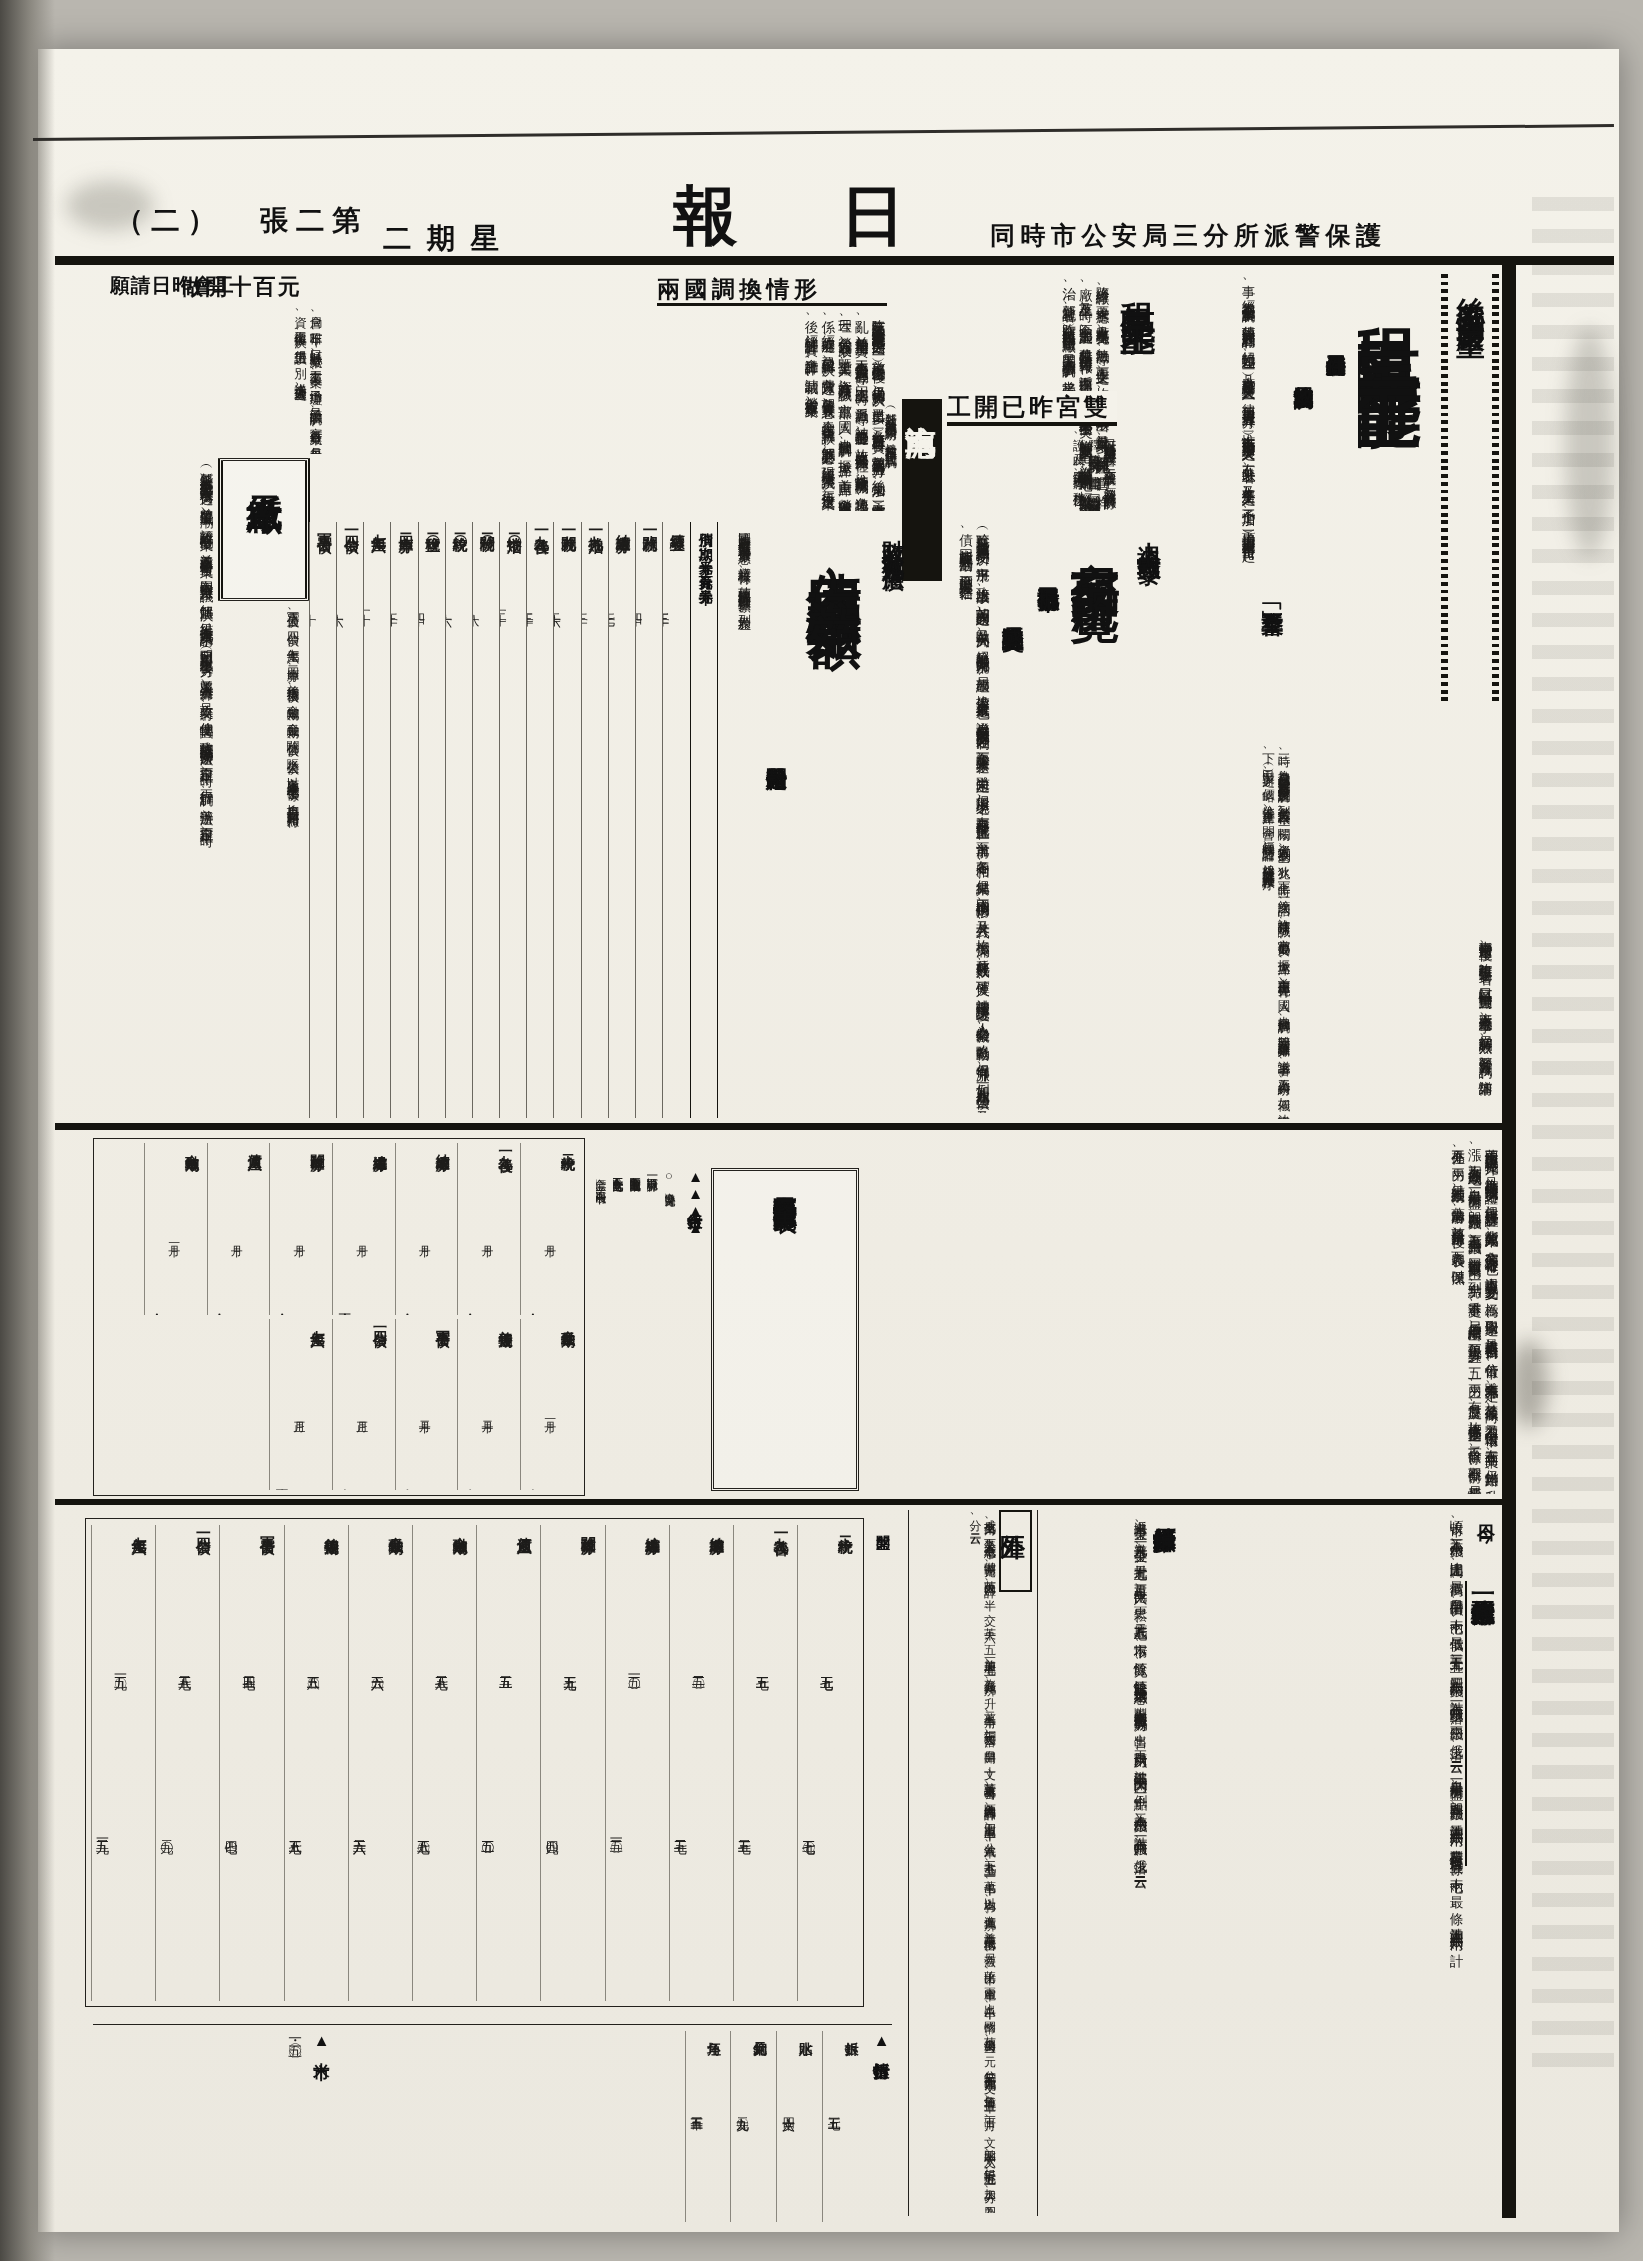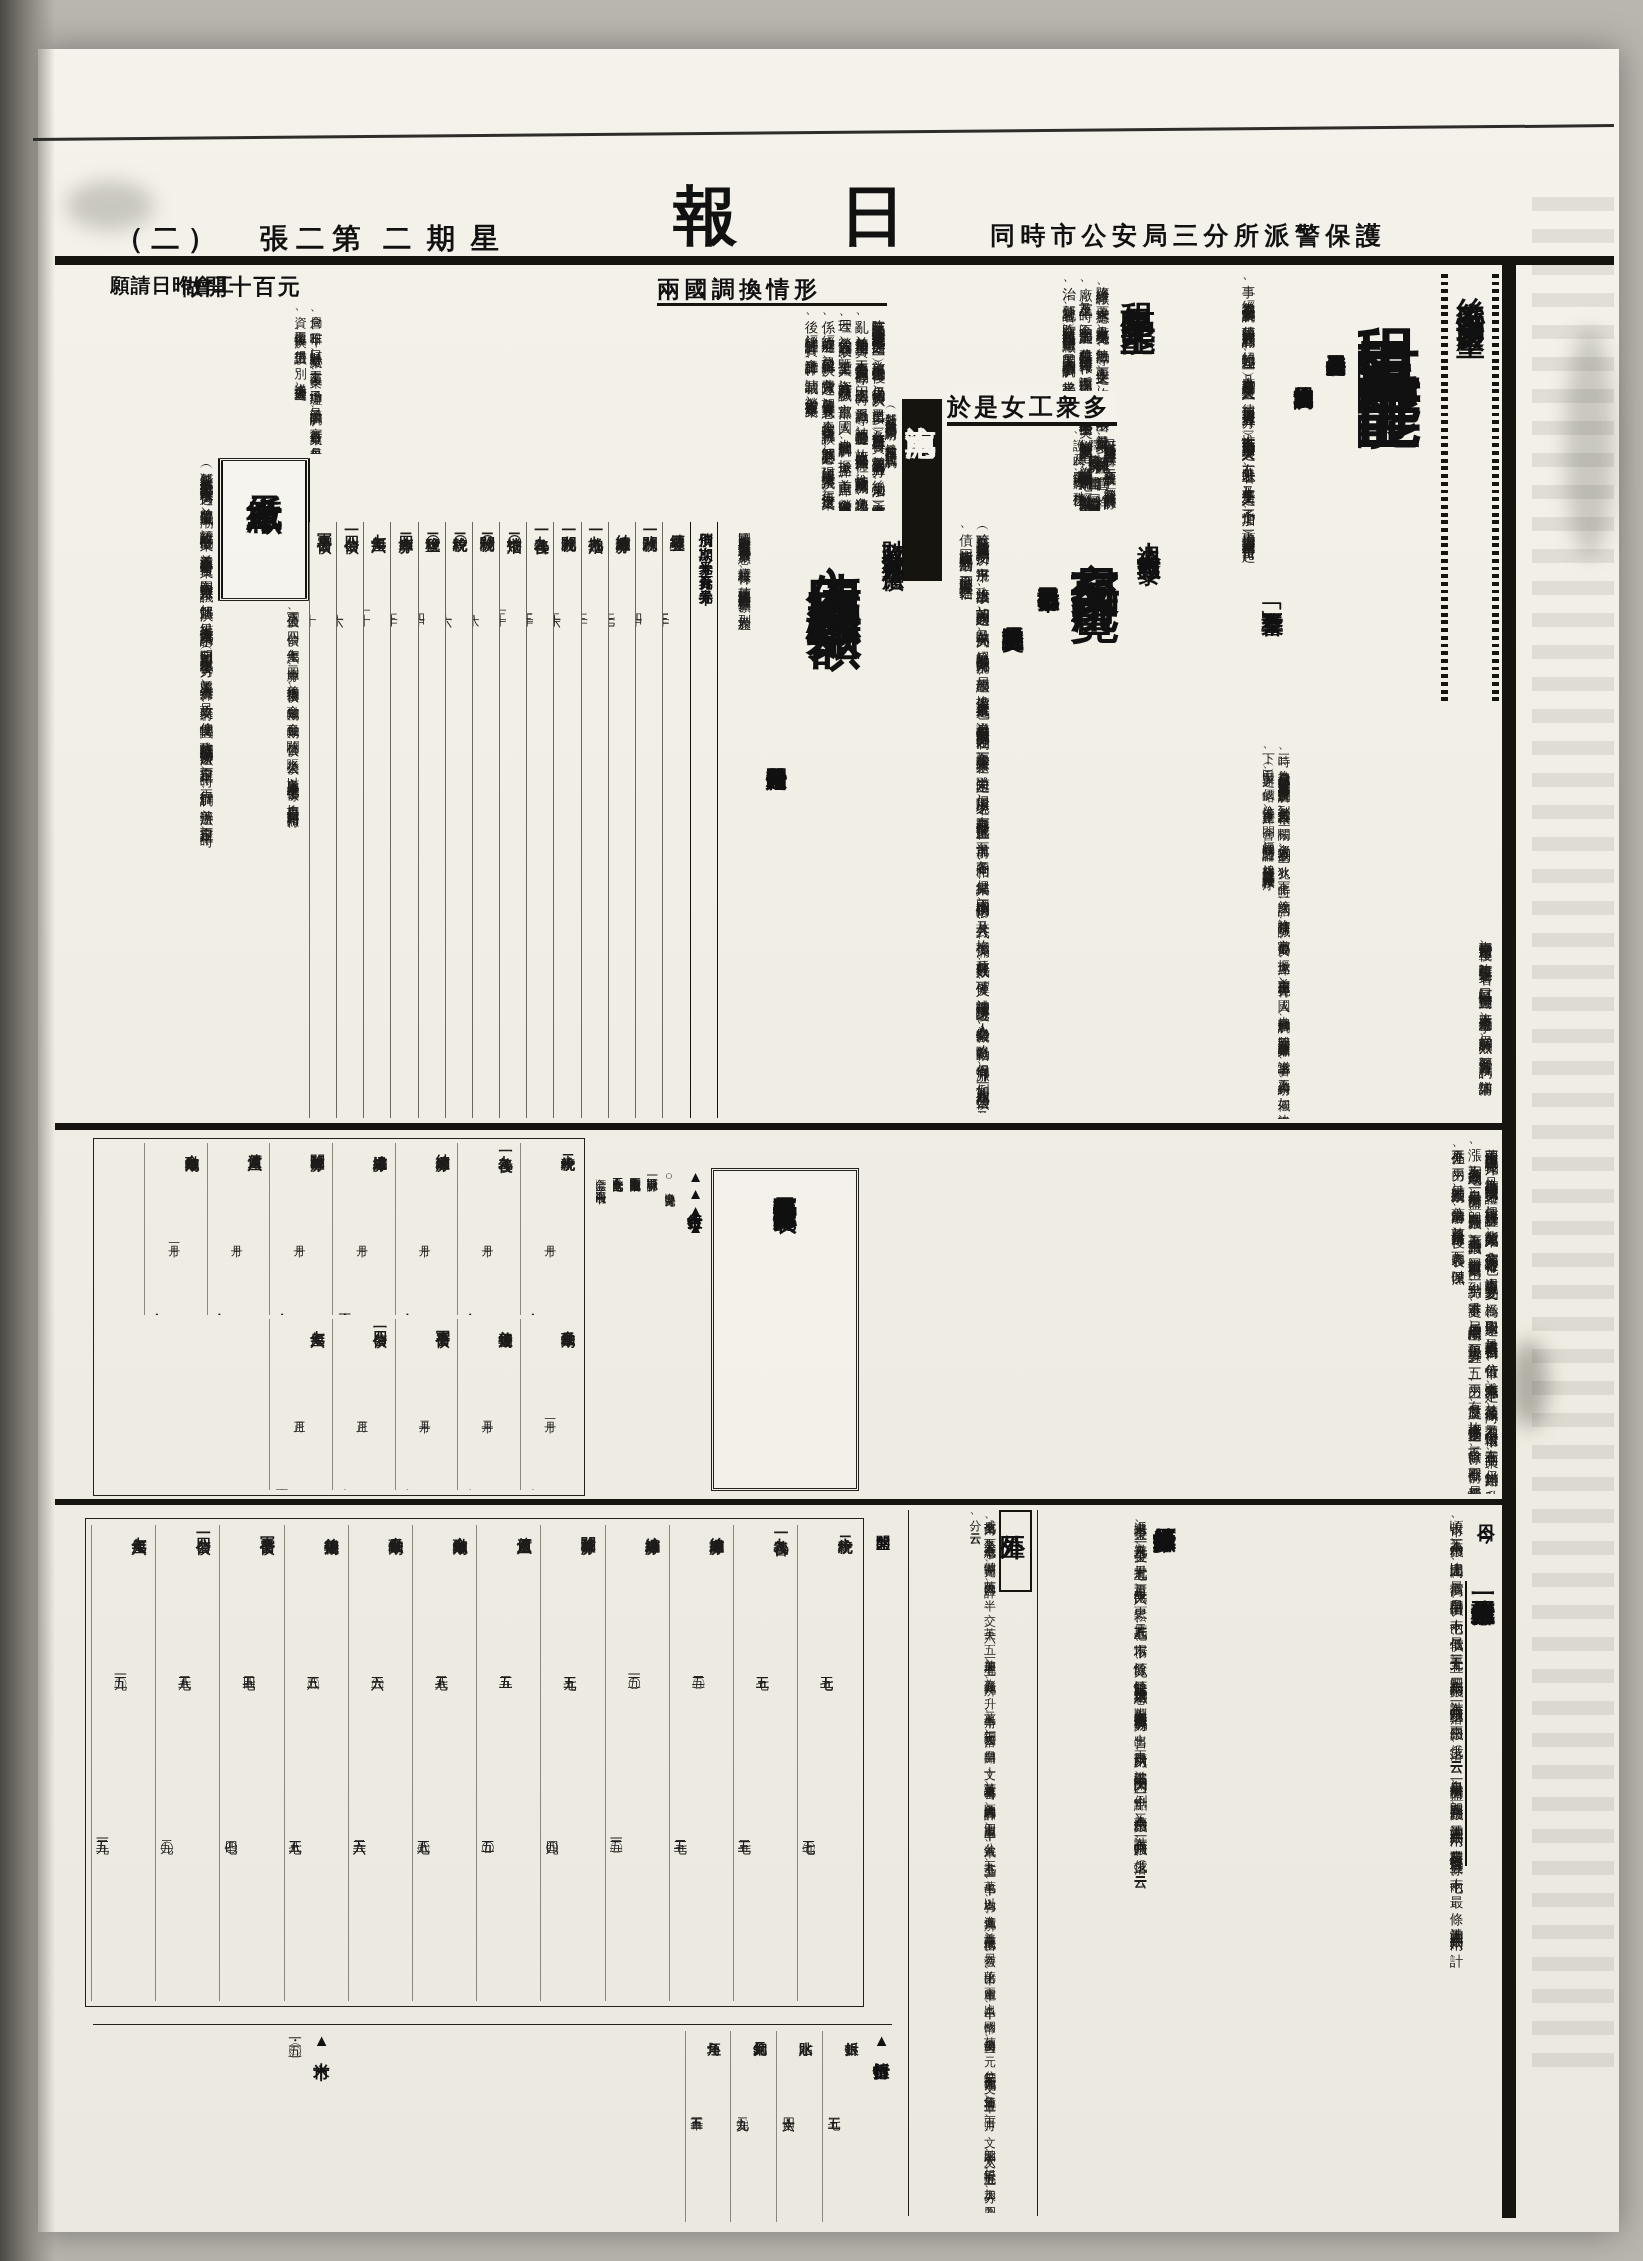--- a/index.html
+++ b/index.html
@@ -93,21 +93,21 @@
 <div class="gutter"></div>
 <div class="topline"></div>
 <div class="bleed"></div>
 <div class="stain" style="left:1565px;top:328px;width:49px;height:230px;background:rgba(80,78,70,.25);"></div>
 <div class="stain" style="left:1510px;top:1340px;width:38px;height:88px;background:rgba(60,58,50,.35);"></div>
 <div class="stain" style="left:66px;top:181px;width:88px;height:49px;background:rgba(90,88,80,.28);"></div>
 
 <div class="abs hrtl" style="left:673px;top:172px;width:328px;height:82px;font-size:65px;letter-spacing:18.6px;text-align:center;">報　日　華　中</div>
 <div class="abs hrtl" style="left:990px;top:219px;width:427px;height:35px;font-size:25px;letter-spacing:5.5px;font-weight:bold;">同時市公安局三分所派警保護</div>
 <div class="abs hrtl" style="left:383px;top:220px;width:153px;height:35px;font-size:28.5px;letter-spacing:15.3px;">二期星</div>
-<div class="abs hrtl" style="left:115px;top:220px;width:257px;height:35px;font-size:28.5px;letter-spacing:7.7px;">（二）　張二第</div>
+<div class="abs hrtl" style="left:115px;top:202px;width:257px;height:35px;font-size:28.5px;letter-spacing:7.7px;">（二）　張二第</div>
 <div class="rule-h" style="left:55px;top:256px;width:1559px;height:8.8px;"></div>
 <div class="rule-v" style="left:1502px;top:265px;width:14.2px;height:1953px;"></div>
 
 <div class="abs lead-cluster" style="left:1291px;top:274px;width:208px;height:845px;">
   <div style="display:flex;gap:3.3px;height:427px;">
     <div class="zig"></div>
     <div class="vb" style="font-size:28.5px;height:427px;letter-spacing:5.5px;">絲廠工潮趨嚴重</div>
     <div class="zig"></div>
   </div>
   <h1 class="vb" style="margin:0;font-size:72px;height:843px;letter-spacing:9.8px;">租界區重行罷工</h1>
@@ -118,21 +118,21 @@
 </div>
 <div class="abs v" style="left:1302px;top:930px;width:191px;height:189px;">事變轉趨嚴重後、昨午租界區傷者一名、虹口區怡昌實行開工、廠方不遵條約事、當局調解無效、勞資雙方各執一詞、詳情如下、</div>
 
 <div class="abs vb" style="left:1258px;top:596px;width:29.5px;height:142px;font-size:22px;">「琴業工會」</div>
 <div class="abs v" style="left:1168px;top:274px;width:88px;height:845px;">事、經本委員會召集調解、茲得雙方同意簽訂和約、特紀錄如左、（一）凡廠方直接發給工資之友人、一律普加工資每日大洋五分、（二）惟本年廠方自動增加工資之友人、在五分以上者、及本年新進之工人、不予增加、（三）上項增加工資日期自本年十月一日起、</div>
 <div class="abs v" style="left:1258px;top:744px;width:33px;height:375px;font-size:12.6px;">三時、為社會局召集勞資雙方調解委員會最後之調解、到勞方代表吳根生、楊闕、資方代表劉潤士、狄兆、下午三時、第一次問話、許積芹陳恭誠、市黨部公安局、振球主席、首由主席任王先青、國人、由社會局調解、雙方同意簽訂筆錄如下、議當事者、為工資糾紛、如儀、決議案如下、（甲）製辦之、價略、公推江香才主席、開會、經長時間之討論、始得分所派武裝警士維護秩序、</div>
 
 <div class="abs vb" style="left:1116px;top:276px;width:44px;height:230px;font-size:35px;letter-spacing:4.4px;">租界區又罷工</div>
 <div class="abs v" style="left:908px;top:276px;width:202px;height:235px;">路經緯廠、要求響應、廠方見來勢兇猛、無法勸導、而工作之女工、均發生恐慌、不得已停機將女工放出、於是女工衆多、擁至同路隆元、潤昌、許祥、祥豐等五廠、及至下午二時、全區完全加入罷工、公共租界匯山捕房首先得報、派中西探捕、馳往制止、以致與女工發生衝突、祥豐廠車間女工名阿毛、為巡捕以木棍毆傷頭部倒地、經其餘女工送至家中、自行醫治、（新聲社記者、昨）擁至阿拉白司脫路全體繼廠、界開工人請求秉公調解、常接受、</div>
 
-<div class="abs hrtl" style="left:947px;top:391px;width:170px;height:31px;font-size:24px;letter-spacing:3.3px;background:#f4f2ea;border-bottom:4.4px solid #15140f;">於是女工衆多</div>
+<div class="abs hrtl" style="left:947px;top:391px;width:170px;height:31px;font-size:24px;letter-spacing:3.3px;background:#f4f2ea;border-bottom:4.4px solid #15140f;">工開已昨宮雙</div>
 <div class="abs v" style="left:947px;top:429px;width:170px;height:82px;font-size:12.6px;">虹口天寶路綸雙宮絲廠發生誤會、女工發生誤解、經理及政府詳為諒解、釋、昨晨已得女工諒解、昨日開工、同時市公安局三分所派警保護、及時、全體工人均進廠、秩序甚佳、</div>
 
 <div class="abs vb" style="left:902px;top:399px;width:38px;height:175px;font-size:31px;background:#15140f;color:#f4f2ea;padding:3.3px 1.1px;">滬南汽車</div>
 <div class="abs v" style="left:854px;top:402px;width:44px;height:164px;font-size:12px;">（新聲社）滬南公共汽車公司停業糾紛、社會局昨日下午一時正式調解、</div>
 
 <div class="abs hrtl" style="left:657px;top:274px;width:230px;height:28.5px;font-size:23px;letter-spacing:4.4px;border-bottom:3.3px solid #15140f;">兩國調換情形</div>
 <div class="abs v" style="left:339px;top:309px;width:547px;height:202px;">昨第三區絲業工會理事據談此次重行罷工之原因、（一）前次接受勸告復工後、仍未見切實解決、業已多日、（二）各廠將於五日發工資、並宣稱仍為四角五分、絲毫未加、（三）廠方宣佈區女工數人之搗亂、並無希望增加工資、本工會仍擬派員前往勸導、因上次罷工時、派員勸導、被誣為脅迫罷工、故此次未便派員前往、惟希望黨政機關、免遭誣指、從速秉公處理云、勞方代表錢順泉、暨全體工人、資方許積芹陳恭誠、市黨部、國人、由社會局調解、振球主席、首由主席、勞方陳述現在全體工人已脫離雇用關係、經政府處理、公司認早日解決、費方陳述、望各儘量發表意見、今天特召集正式會談、無調解之必要、現須經股東會議決、再行決定復業、計師清算後、經律師計算工資、會計師工作、請制裁、勞方根據在廠案、</div>
 
 <div class="abs hrtl" style="left:181px;top:272px;width:153px;height:27px;font-size:22px;letter-spacing:2.2px;">做開十百元</div>
 <div class="abs hrtl" style="left:66px;top:272px;width:126px;height:27px;font-size:19.7px;letter-spacing:1.1px;margin-left:44px;">願請日昨會工</div>

